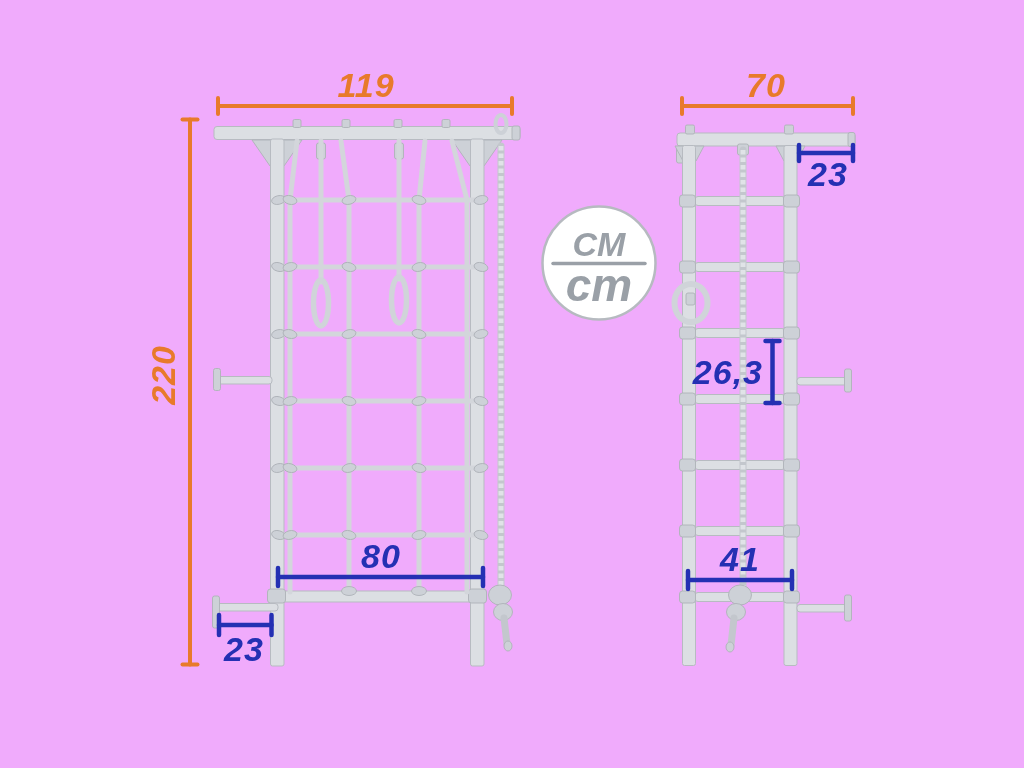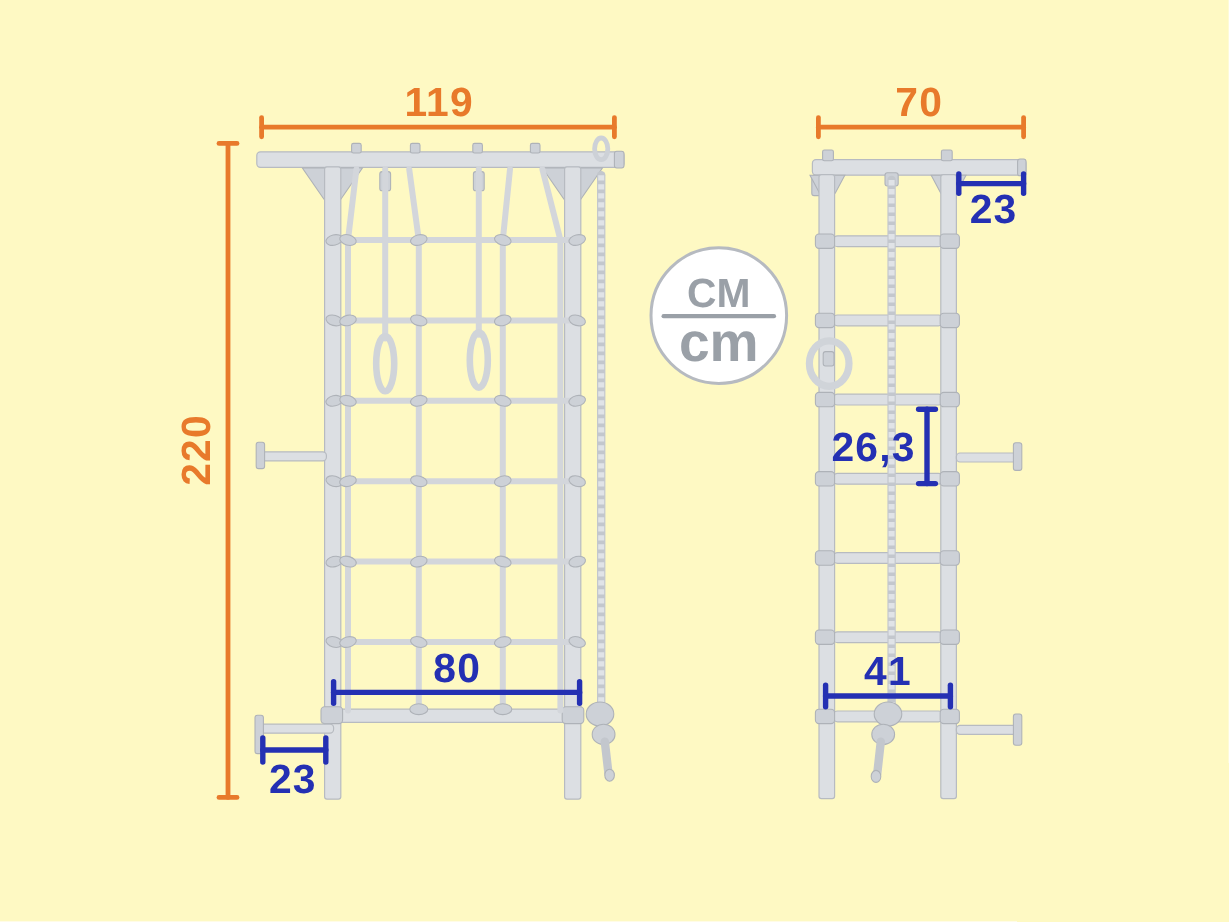--- a/index.html
+++ b/index.html
@@ -1,17 +1,17 @@
 <!DOCTYPE html>
 <html><head>
 <meta charset="utf-8">
 <style>
   html,body{margin:0;padding:0;background:#ffffff;}
-  .stage{position:relative;width:1024px;height:768px;background:#fef9c3;overflow:hidden;
-         font-family:"Liberation Sans",sans-serif;}
+  .stage{position:relative;width:1024px;height:768px;background:#f0abfc;overflow:hidden;
+         font-family:"Liberation Sans",sans-serif;font-style:italic;}
   svg{position:absolute;left:0;top:0;}
   .bar{fill:#dcdfe3;stroke:#b7bbc1;stroke-width:1;}
   .metal{fill:#cdd1d7;stroke:#aeb2b8;stroke-width:0.9;}
   .rope{stroke:#d3d6db;stroke-width:5;fill:none;stroke-linecap:round;}
   .ropeLoop{stroke:#d0d4d9;stroke-width:5.5;fill:none;}
   .ropeBase{stroke:#c3c7cd;stroke-width:7;fill:none;stroke-linecap:round;}
   .ropeSeg{stroke:#e0e3e7;stroke-width:5;fill:none;stroke-dasharray:4.5 3;}
   .dimO{stroke:#e87a2b;stroke-width:4;stroke-linecap:round;}
   .dimB{stroke:#2430b3;stroke-width:4.5;stroke-linecap:round;}
   .txtO{fill:#e87a2b;}

